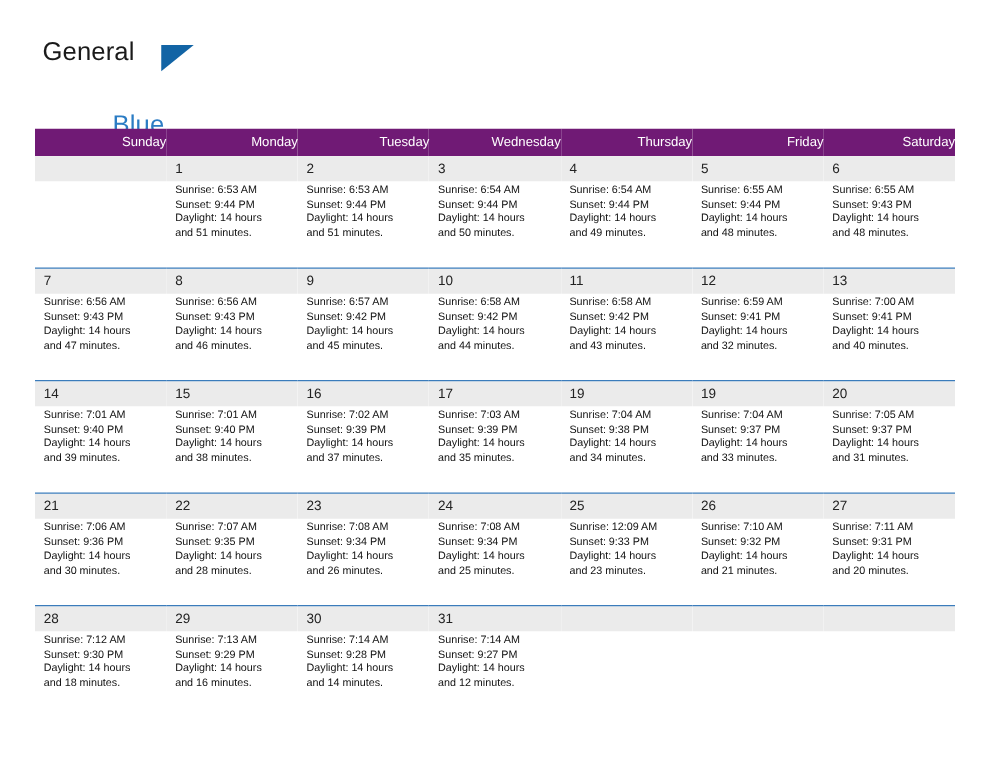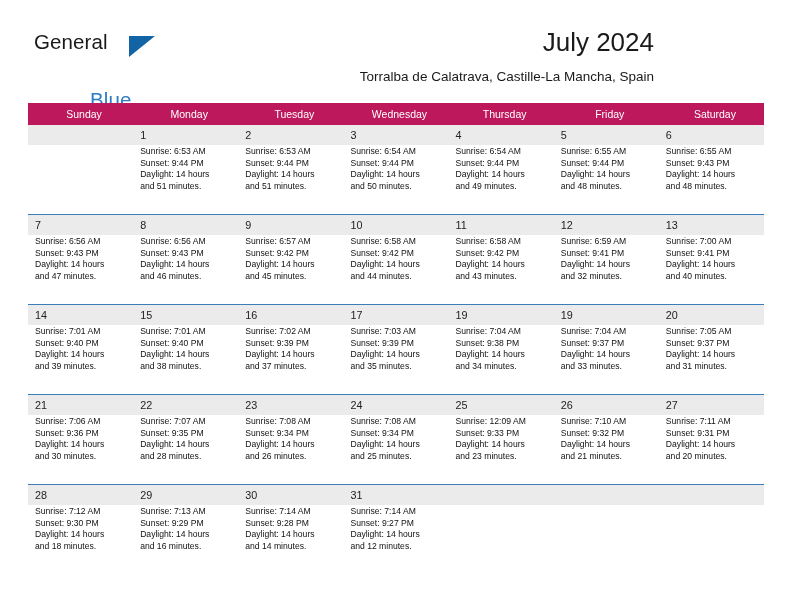--- a/index.html
+++ b/index.html
@@ -88,25 +88,25 @@
   
   .calendar {
     position: absolute;
     left: 28px;
     top: 103px;
     width: 736px;
     border-collapse: collapse;
     table-layout: fixed;
   }
   .calendar th {
-    background: #be185d;
+    background: #701a75;
     color: #ffffff;
     font-size: 10.5px;
     font-weight: normal;
-    text-align: center;
+    text-align: right;
     padding: 5px 0 5px 7px;
     height: 11px;
     border: none;
   }
   .calendar td {
     vertical-align: top;
     padding: 0;
     height: 89px;
     border: none;
     border-top: 1px solid #3b7cbb;
@@ -147,24 +147,20 @@
 <div class="page">
 
   <div class="header">
 
     <div class="brand">
       <span class="brand-general">General</span>
       <span class="brand-triangle"></span>
       <span class="brand-blue">Blue</span>
     </div>
 
-    <div class="title-block">
-      <div class="cal-title">July 2024</div>
-      <div class="cal-subtitle">Torralba de Calatrava, Castille-La Mancha, Spain</div>
-    </div>
 
   </div>
 
   <table class="calendar">
     <thead>
       <tr>
         <th>Sunday</th>
         <th>Monday</th>
         <th>Tuesday</th>
         <th>Wednesday</th>

